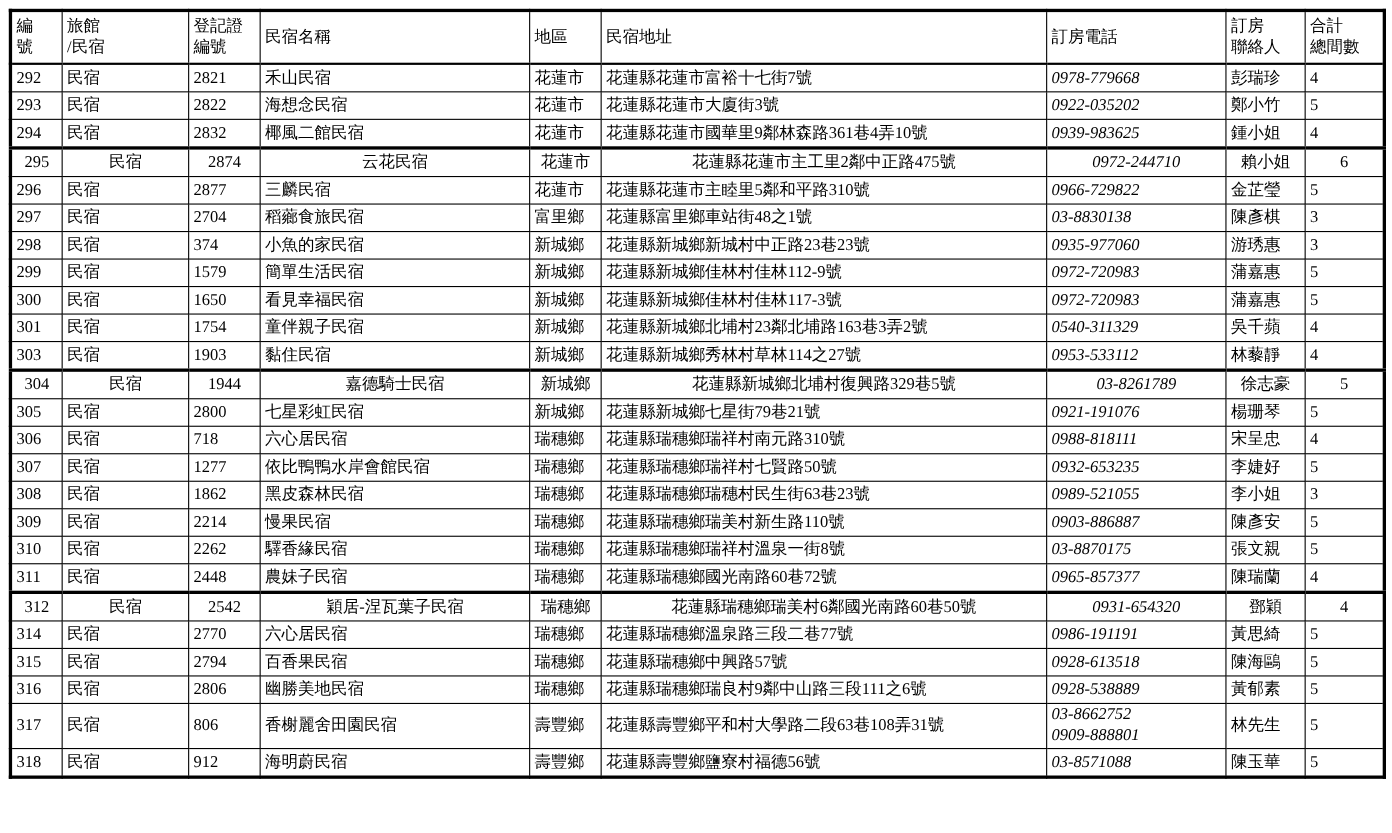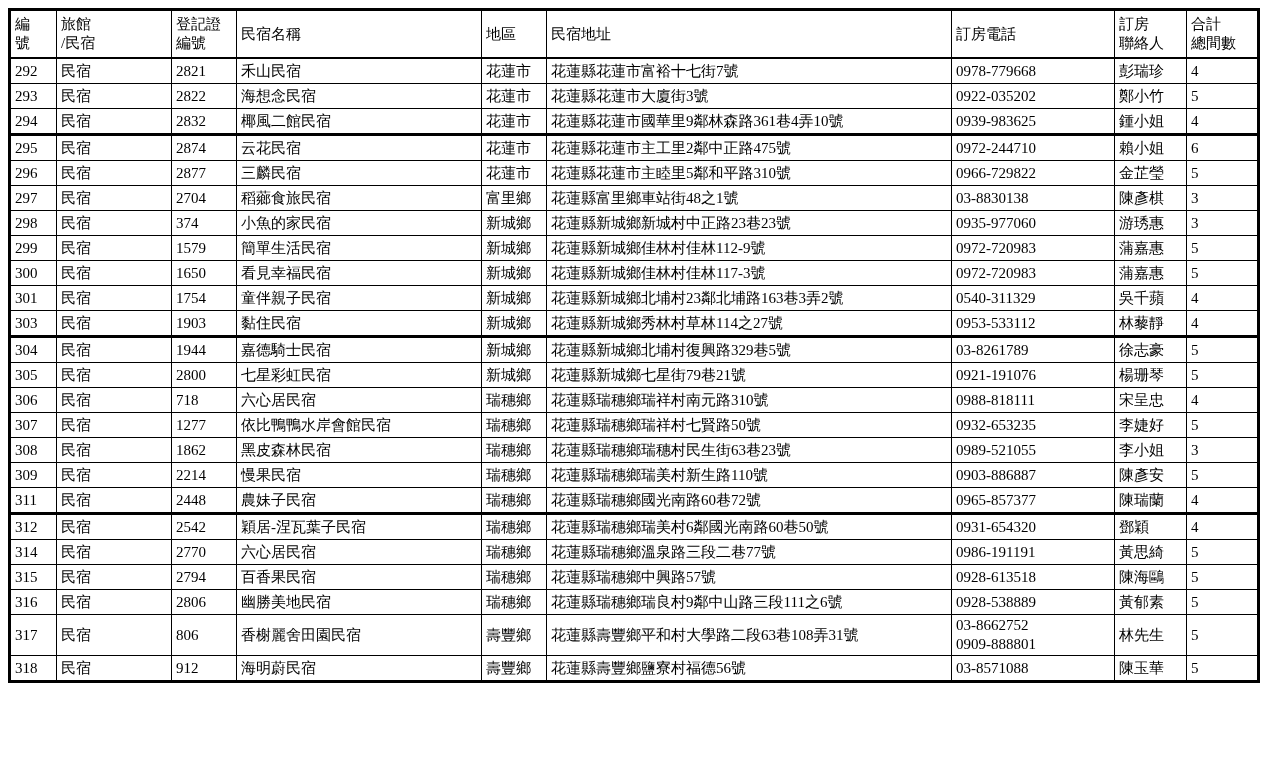--- a/index.html
+++ b/index.html
@@ -35,26 +35,28 @@
   table.roster thead th {
     height: 44px;
     white-space: pre-line;
     border-bottom: 2px solid #000000;
   }
   table.roster tbody td {
     height: 22px;
   }
   tr.thick-top td {
     border-top: 3px solid #000000;
+    text-align: center;
   }
   td.col-address, td.col-name, td.col-area, td.col-contact {
     white-space: nowrap;
   }
   td.col-phone {
     white-space: pre-line;
+    font-style: italic;
   }
 </style>
 </head>
 <body>
 
 <div class="doc-wrap">
   <table class="roster">
     <colgroup>
       <col style="width:47px">
       <col style="width:115px">
@@ -266,20 +268,31 @@
           <td class="col-hotel-or-bnb">民宿</td>
           <td class="col-registration-no">2214</td>
           <td class="col-name">慢果民宿</td>
           <td class="col-area">瑞穗鄉</td>
           <td class="col-address">花蓮縣瑞穗鄉瑞美村新生路110號</td>
           <td class="col-phone">0903-886887</td>
           <td class="col-contact">陳彥安</td>
           <td class="col-total-rooms">5</td>
         </tr>
         <tr>
+          <td class="col-serial-no">310</td>
+          <td class="col-hotel-or-bnb">民宿</td>
+          <td class="col-registration-no">2262</td>
+          <td class="col-name">驛香緣民宿</td>
+          <td class="col-area">瑞穗鄉</td>
+          <td class="col-address">花蓮縣瑞穗鄉瑞祥村溫泉一街8號</td>
+          <td class="col-phone">03-8870175</td>
+          <td class="col-contact">張文親</td>
+          <td class="col-total-rooms">5</td>
+        </tr>
+        <tr>
           <td class="col-serial-no">311</td>
           <td class="col-hotel-or-bnb">民宿</td>
           <td class="col-registration-no">2448</td>
           <td class="col-name">農妹子民宿</td>
           <td class="col-area">瑞穗鄉</td>
           <td class="col-address">花蓮縣瑞穗鄉國光南路60巷72號</td>
           <td class="col-phone">0965-857377</td>
           <td class="col-contact">陳瑞蘭</td>
           <td class="col-total-rooms">4</td>
         </tr>

